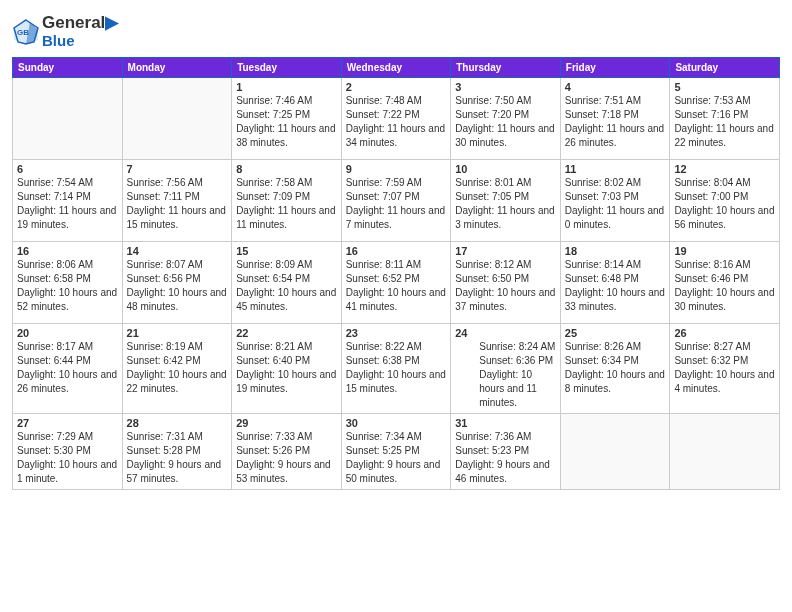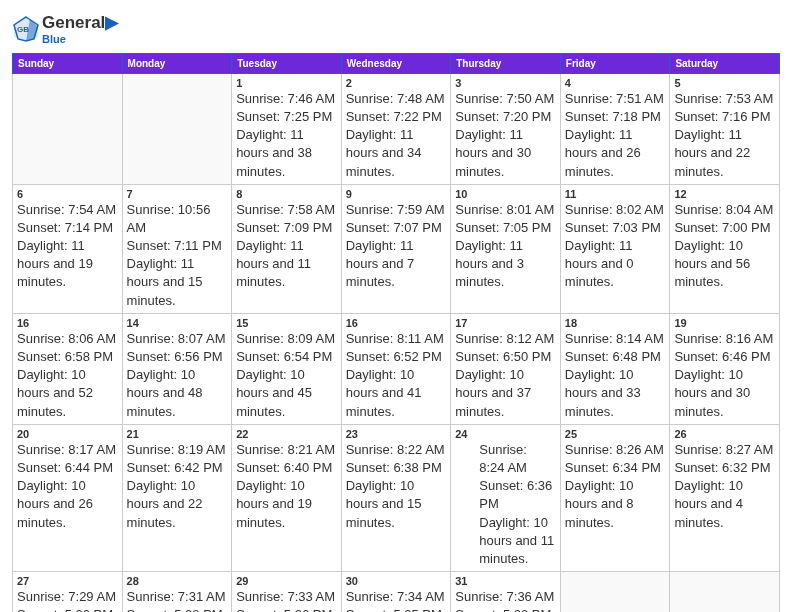--- a/index.html
+++ b/index.html
@@ -69,21 +69,21 @@
     td.empty {
       background: #f9f9f9;
     }
     .day-num {
       font-size: 11px;
       font-weight: bold;
       display: block;
       margin-bottom: 1px;
     }
     .day-info {
-      font-size: 13px;
+      font-size: 10px;
       line-height: 1.4;
       color: #333;
     }
     .last-row td {
       height: 72px;
     }
   </style>
 </head>
 <body>
 
@@ -91,21 +91,21 @@
   <div class="header">
     <div class="logo">
       <svg class="logo-icon" viewBox="0 0 28 28">
         <polygon points="14,2 26,10 26,22 14,26 2,22 2,10" fill="#1565c0" opacity="0.15"></polygon>
         <polygon points="18,4 26,12 22,24 14,26" fill="#1565c0" opacity="0.5"></polygon>
         <polygon points="14,2 26,10 22,24 14,26 6,24 2,10" fill="none" stroke="#1565c0" stroke-width="1.5"></polygon>
         <text x="5" y="17" font-size="8" fill="#1565c0" font-weight="bold">GB</text>
       </svg>
       <div>
         <div style="font-size:17px;font-weight:bold;color:#333;line-height:1.1;">General<span style="color:#1565c0;">▶</span></div>
-        <div style="font-size:11px;font-weight:bold;color:#1565c0;line-height:1.1;">Blue</div>
+        <div style="font-size:15px;font-weight:bold;color:#1565c0;line-height:1.1;">Blue</div>
       </div>
     </div>
     <div class="title-section">
       <div class="month-title"></div>
       <div class="location"></div>
     </div>
   </div>
 
   <table>
     <thead>
@@ -156,21 +156,21 @@
         </tr>
         <tr>
           <td>
             <span class="day-num">6</span>
             <div class="day-info" style="white-space: pre-line;">Sunrise: 7:54 AM
 Sunset: 7:14 PM
 Daylight: 11 hours and 19 minutes.</div>
           </td>
           <td>
             <span class="day-num">7</span>
-            <div class="day-info" style="white-space: pre-line;">Sunrise: 10:56 AM
+            <div class="day-info" style="white-space: pre-line;">Sunrise: 7:56 AM
 Sunset: 7:11 PM
 Daylight: 11 hours and 15 minutes.</div>
           </td>
           <td>
             <span class="day-num">8</span>
             <div class="day-info" style="white-space: pre-line;">Sunrise: 7:58 AM
 Sunset: 7:09 PM
 Daylight: 11 hours and 11 minutes.</div>
           </td>
           <td>

